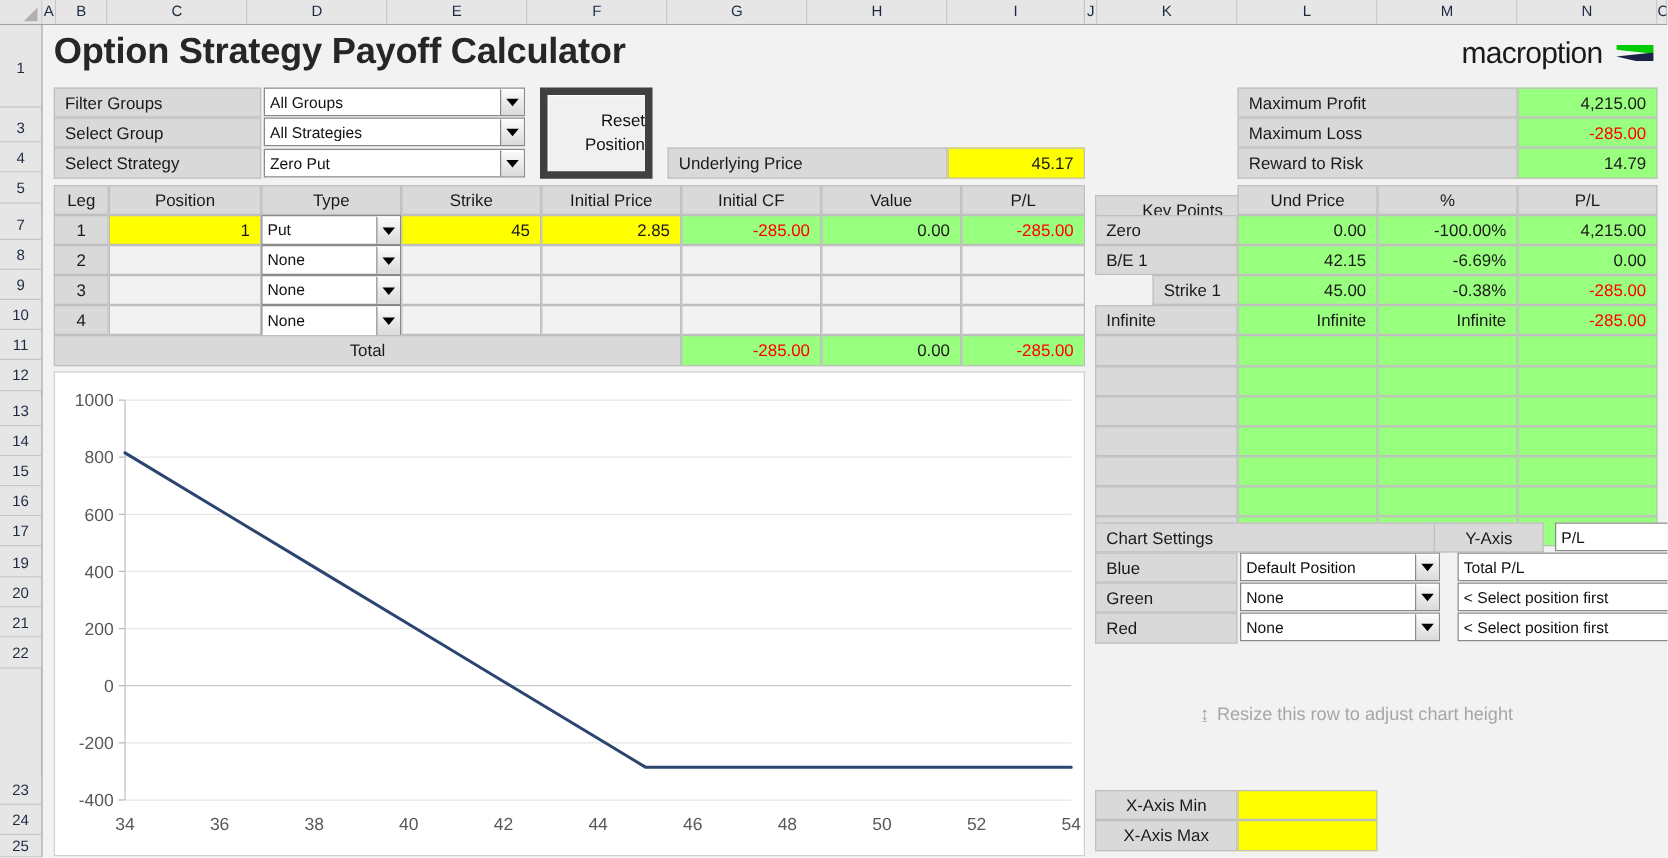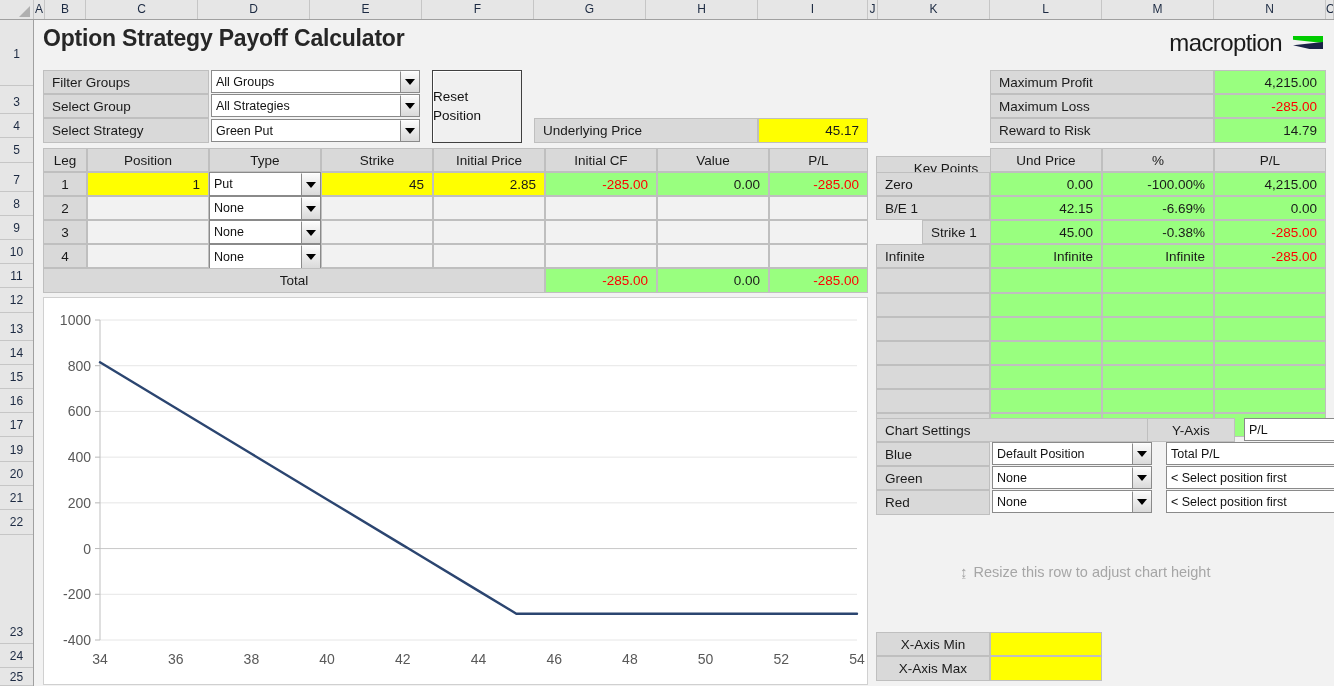--- a/index.html
+++ b/index.html
@@ -136,33 +136,33 @@
     display: block;
     width: 0; height: 0;
     border-left: 5px solid transparent;
     border-right: 5px solid transparent;
     border-top: 6px solid #000;
   }
 
   
   .pushbtn {
     background: #f0f0f0;
-    border: 1px solid #404040;
+    border: 6px solid #404040;
     box-shadow: inset 1px 1px 0 #ffffff;
     display: flex; flex-direction: column;
-    align-items: flex-start; justify-content: center;
+    align-items: flex-end; justify-content: center;
     font-size: 13.5px; color: #111;
     line-height: 1.35;
     text-align: center;
   }
 
   
   #title {
     position: absolute; left: 8px; top: 5px;
-    font-size: 23px; font-weight: bold; color: #262626;
+    font-size: 29px; font-weight: bold; color: #262626;
     letter-spacing: -0.2px;
   }
   #logo {
     position: absolute; right: 9px; top: 9px;
     display: flex; align-items: center;
   }
   #logo .word {
     font-size: 24px; color: #1a1a1a; letter-spacing: -0.6px;
   }
   #logo .mark {
@@ -271,21 +271,21 @@
           <b></b>
         </span>
     </div>
     <div class="cellbox combo" style="left:176px; top:74px; width:209px; height:23px;">
       <span class="txt">All Strategies</span>
       <span class="arrow">
           <b></b>
         </span>
     </div>
     <div class="cellbox combo" style="left:176px; top:99px; width:209px; height:23px;">
-      <span class="txt">Green Put</span>
+      <span class="txt">Zero Put</span>
       <span class="arrow">
           <b></b>
         </span>
     </div>
 
     <div class="cellbox pushbtn" style="left:397px; top:50px; width:90px; height:73px;">
       <span>Reset</span>
       <span>Position</span>
     </div>
 

